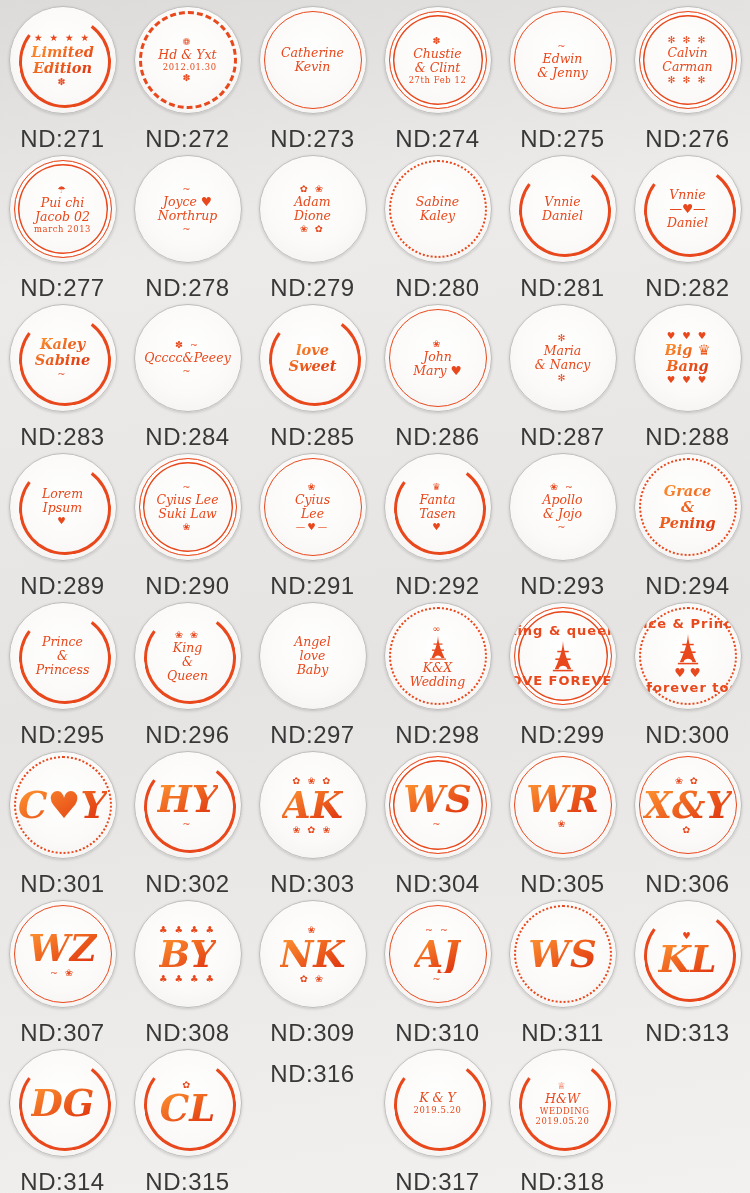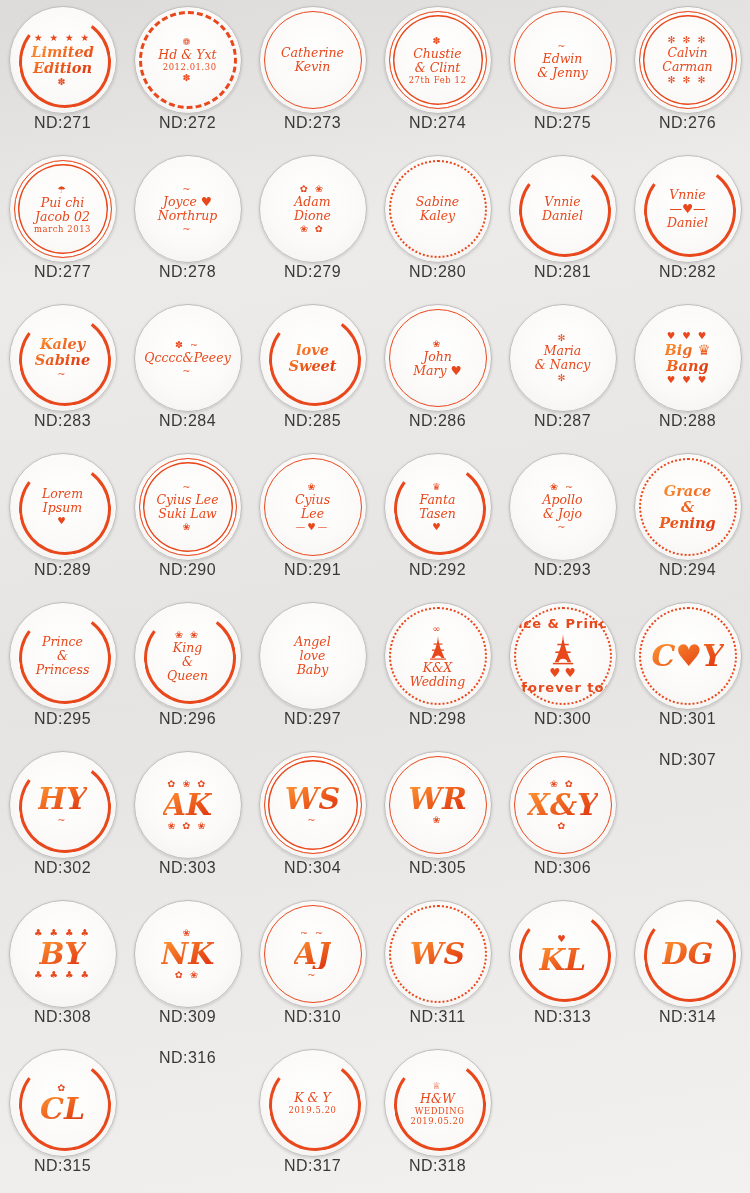--- a/index.html
+++ b/index.html
@@ -32,31 +32,31 @@
   .seal[data-ring="dotted"]::before{border:2.6px dotted var(--acc);}
   .arc{display:none;position:absolute;top:50%;left:50%;width:86px;height:86px;margin:-44px 0 0 -44px;
     border-radius:50%;border:3.6px solid var(--acc);border-top-color:transparent;}
   .seal[data-ring="wreath"] .arc-l{display:block;transform:rotate(-8deg);}
   .inner{position:relative;z-index:2;display:flex;flex-direction:column;align-items:center;justify-content:center;max-width:92px;}
   .orn{font-family:"DejaVu Sans",sans-serif;font-size:9.5px;line-height:1.25;color:var(--acc);letter-spacing:2px;text-align:center;white-space:nowrap;}
   .orn.orn-text{font-size:13px;letter-spacing:1px;font-weight:bold;}
   .lines{font-family:"DejaVu Serif","DejaVu Sans",serif;font-style:italic;font-size:12.5px;line-height:1.12;
     color:var(--acc);text-align:center;}
   .seal[data-size="bold"] .lines{font-weight:700;font-size:14.5px;text-align:center;}
-  .seal[data-size="lg"] .lines{font-weight:700;font-size:30px;line-height:1;}
+  .seal[data-size="lg"] .lines{font-weight:700;font-size:37px;line-height:1;}
   @supports (-webkit-background-clip:text){
     .seal[data-size="bold"] .lines,.seal[data-size="lg"] .lines{
       background:linear-gradient(150deg,#fb8c2e 10%,#e23c12 85%);
       -webkit-background-clip:text;background-clip:text;color:transparent;}
   }
   .lines .sub{font-style:normal;font-size:8.4px;letter-spacing:.6px;margin-top:1px;text-align:right;}
   .eiffel{display:none;color:var(--acc);}
   .seal[data-motif*="eiffel"] .eiffel{display:block;height:33px;margin:1px auto 0;}
   .seal[data-motif="eiffel-tower-postmark"] .eiffel{height:26px;}
-  .label{margin-top:0;font-size:16px;color:#383838;letter-spacing:.5px;}
+  .label{margin-top:11px;font-size:24px;color:#383838;letter-spacing:.5px;}
   :root{--acc:#e8481c;}
 </style>
 </head>
 <body>
 
 <div class="grid" id="grid">
   <div class="cell">
     <div class="seal" data-ring="wreath" data-size="bold" data-motif="laurel-wreath-stars">
       <span class="arc arc-l"></span>
       <div class="inner">
@@ -498,20 +498,37 @@
         <div class="lines">
             <div>K&amp;X</div>
             <div>Wedding</div>
           </div>
 
       </div>
     </div>
     <div class="label">ND:298</div>
   </div>
 
+  <div class="cell">
+    <div class="seal" data-ring="double" data-size="sm" data-motif="eiffel-tower-stamp">
+
+      <div class="inner">
+        <div class="orn top orn-text">king &amp; queen</div>
+        <svg class="eiffel" viewBox="0 0 36 52" width="36" height="52" preserveAspectRatio="xMidYMid meet">
+          <path d="M18 1 C18.8 13 21 24 31 46 L25 46 C23.5 39 12.5 39 11 46 L5 46 C15 24 17.2 13 18 1 Z" fill="currentColor"></path>
+          <rect x="9" y="17" width="18" height="2.4" fill="currentColor"></rect>
+          <rect x="6" y="29" width="24" height="2.6" fill="currentColor"></rect>
+          <rect x="2" y="47" width="32" height="2.4" fill="currentColor"></rect>
+        </svg>
+        <div class="lines"></div>
+        <div class="orn bot orn-text">LOVE FOREVER</div>
+      </div>
+    </div>
+    <div class="label">ND:299</div>
+  </div>
 
   <div class="cell">
     <div class="seal" data-ring="dotted" data-size="sm" data-motif="eiffel-tower-hearts">
 
       <div class="inner">
         <div class="orn top orn-text">Prince &amp; Princess</div>
         <svg class="eiffel" viewBox="0 0 36 52" width="36" height="52" preserveAspectRatio="xMidYMid meet">
           <path d="M18 1 C18.8 13 21 24 31 46 L25 46 C23.5 39 12.5 39 11 46 L5 46 C15 24 17.2 13 18 1 Z" fill="currentColor"></path>
           <rect x="9" y="17" width="18" height="2.4" fill="currentColor"></rect>
           <rect x="6" y="29" width="24" height="2.6" fill="currentColor"></rect>
@@ -606,20 +623,30 @@
         <div class="lines">
             <div>X&amp;Y</div>
           </div>
         <div class="orn bot">✿</div>
       </div>
     </div>
     <div class="label">ND:306</div>
   </div>
 
   <div class="cell">
+    <div class="seal" data-ring="solid" data-size="lg" data-motif="flourish-monogram">
+
+      <div class="inner">
+
+        <div class="lines">
+            <div>WZ</div>
+          </div>
+        <div class="orn bot">~ ❀</div>
+      </div>
+    </div>
     <div class="label">ND:307</div>
   </div>
 
   <div class="cell">
     <div class="seal" data-ring="none" data-size="lg" data-motif="clover-monogram">
 
       <div class="inner">
         <div class="orn top">♣ ♣ ♣ ♣</div>
 
         <div class="lines">

